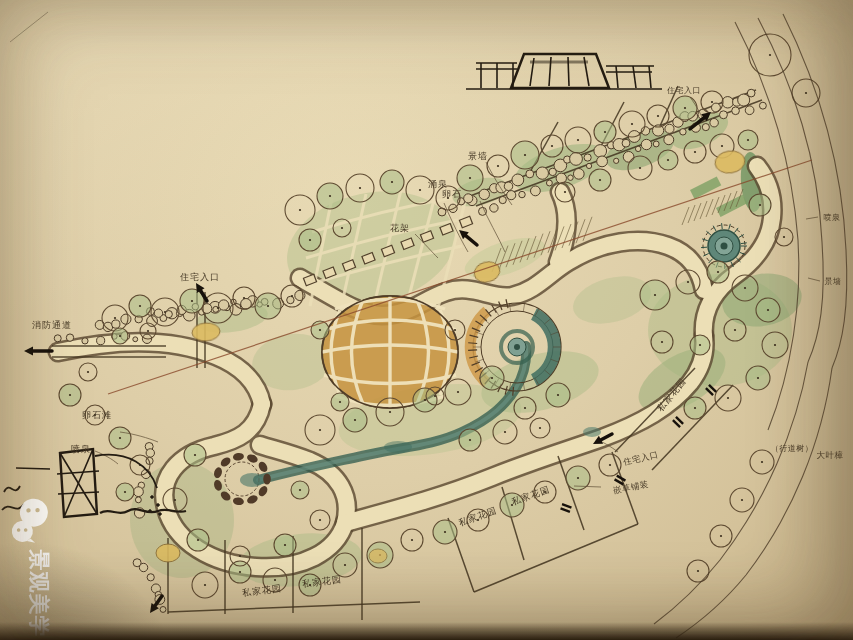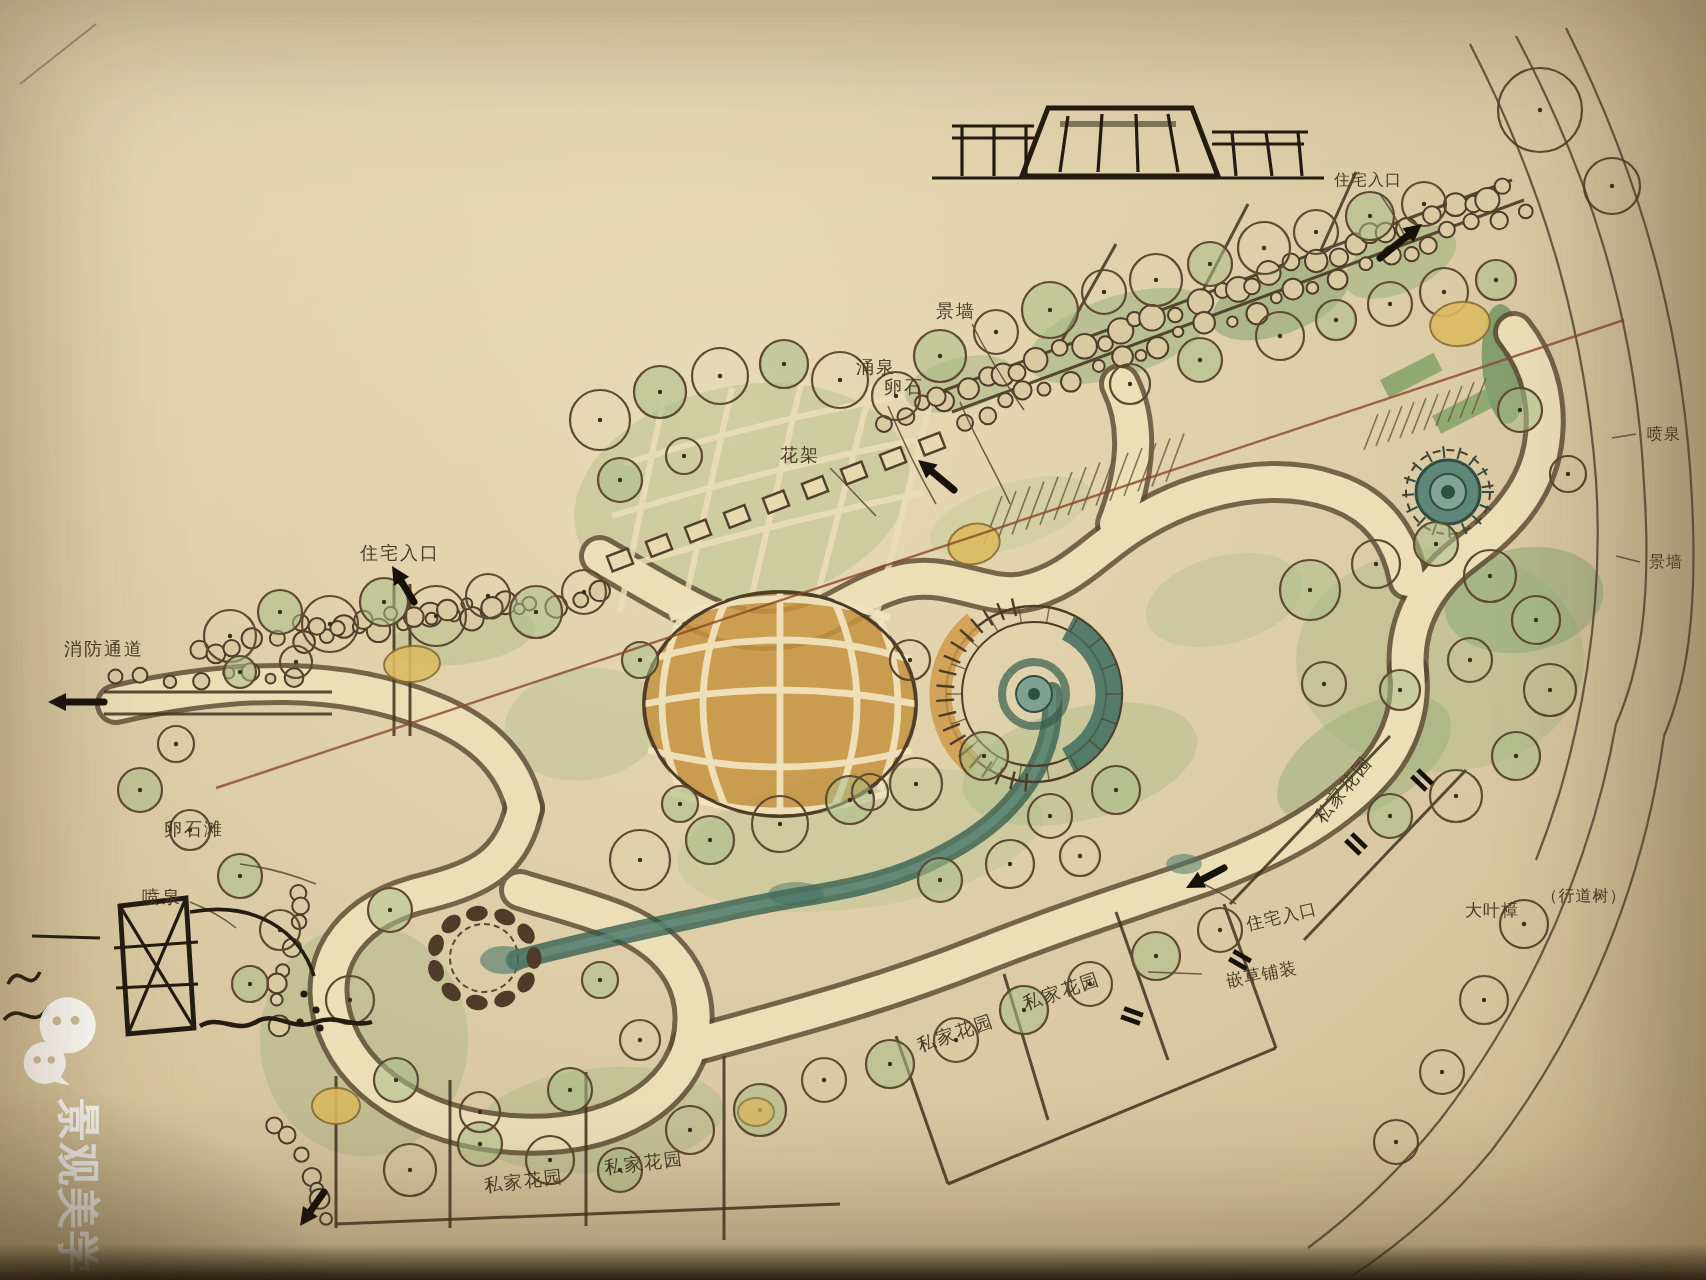--- a/index.html
+++ b/index.html
@@ -681,21 +681,21 @@
   <div class="lbl" style="left:400px;top:228px">花架</div>
   <div class="lbl small" style="left:832px;top:217px">喷泉</div>
   <div class="lbl small" style="left:833px;top:281px">景墙</div>
   <div class="lbl" style="left:200px;top:277px">住宅入口</div>
   <div class="lbl" style="left:52px;top:325px">消防通道</div>
   <div class="lbl" style="left:97px;top:415px">卵石滩</div>
   <div class="lbl" style="left:81px;top:449px">喷泉</div>
   <div class="lbl" style="left:672px;top:395px;--r:-51deg">私家花园</div>
   <div class="lbl mid" style="left:641px;top:459px;--r:-13deg">住宅入口</div>
   <div class="lbl mid" style="left:631px;top:488px;--r:-11deg">嵌草铺装</div>
-  <div class="lbl mid" style="left:746px;top:456px">大叶樟</div>
+  <div class="lbl mid" style="left:830px;top:456px">大叶樟</div>
   <div class="lbl small" style="left:792px;top:448px">（行道树）</div>
   <div class="lbl" style="left:478px;top:517px;--r:-19deg">私家花园</div>
   <div class="lbl" style="left:531px;top:496px;--r:-19deg">私家花园</div>
   <div class="lbl" style="left:262px;top:591px;--r:-7deg">私家花园</div>
   <div class="lbl" style="left:322px;top:582px;--r:-7deg">私家花园</div>
 
   <div class="watermark">
     <svg width="48" height="50" viewBox="0 0 48 50">
       <g transform="rotate(-8 24 24)" opacity=".93">
         <circle cx="27" cy="16" r="14" fill="#ffffff"></circle>

